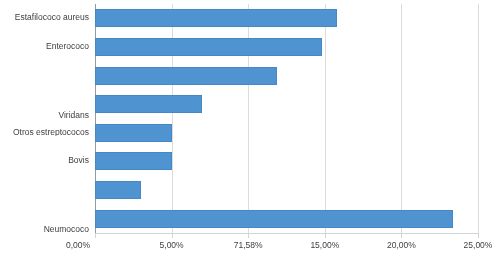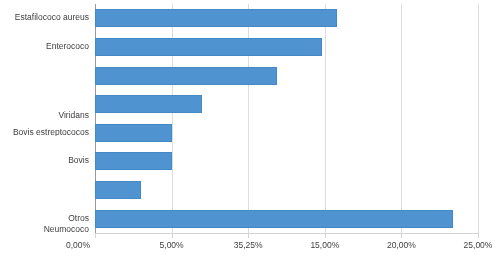--- a/index.html
+++ b/index.html
@@ -114,24 +114,23 @@
 </style>
 </head>
 <body>
 
 <div id="chart-root">
 
   <div id="cat-labels">
       <div class="cat-label" style="top: 9.3125px;">Estafilococo aureus</div>
       <div class="cat-label" style="top: 37.9375px;">Enterococo</div>
       <div class="cat-label" style="top: 66.5625px; margin-top: 40px;">Viridans</div>
-      <div class="cat-label" style="top: 123.812px;">Bovis estreptococos</div>
+      <div class="cat-label" style="top: 123.812px;">Otros estreptococos</div>
       <div class="cat-label" style="top: 152.438px;">Bovis</div>
       <div class="cat-label" style="top: 181.062px; margin-top: 40px;">Neumococo</div>
-      <div class="cat-label" style="top: 209.688px;">Otros</div>
     </div>
 
   <div id="plot-area">
     <div id="gridlines">
         <div class="gridline zero" style="left: 0px;"></div>
         <div class="gridline" style="left: 76.6px;"></div>
         <div class="gridline" style="left: 153.2px;"></div>
         <div class="gridline" style="left: 229.8px;"></div>
         <div class="gridline" style="left: 306.4px;"></div>
         <div class="gridline" style="left: 383px;"></div>
@@ -164,21 +163,21 @@
       </div>
   </div>
 
   <div id="x-axis-line"></div>
   <div id="x-axis">
       <div class="x-tick" style="left: 95px;"></div>
       <div class="x-tick-label" style="left: 78px;">0,00%</div>
       <div class="x-tick" style="left: 171.6px;"></div>
       <div class="x-tick-label" style="left: 171.6px;">5,00%</div>
       <div class="x-tick" style="left: 248.2px;"></div>
-      <div class="x-tick-label" style="left: 248.2px;">35,25%</div>
+      <div class="x-tick-label" style="left: 248.2px;">71,58%</div>
       <div class="x-tick" style="left: 324.8px;"></div>
       <div class="x-tick-label" style="left: 324.8px;">15,00%</div>
       <div class="x-tick" style="left: 401.4px;"></div>
       <div class="x-tick-label" style="left: 401.4px;">20,00%</div>
       <div class="x-tick" style="left: 478px;"></div>
       <div class="x-tick-label" style="left: 478px;">25,00%</div>
     </div>
 
 </div>
 

